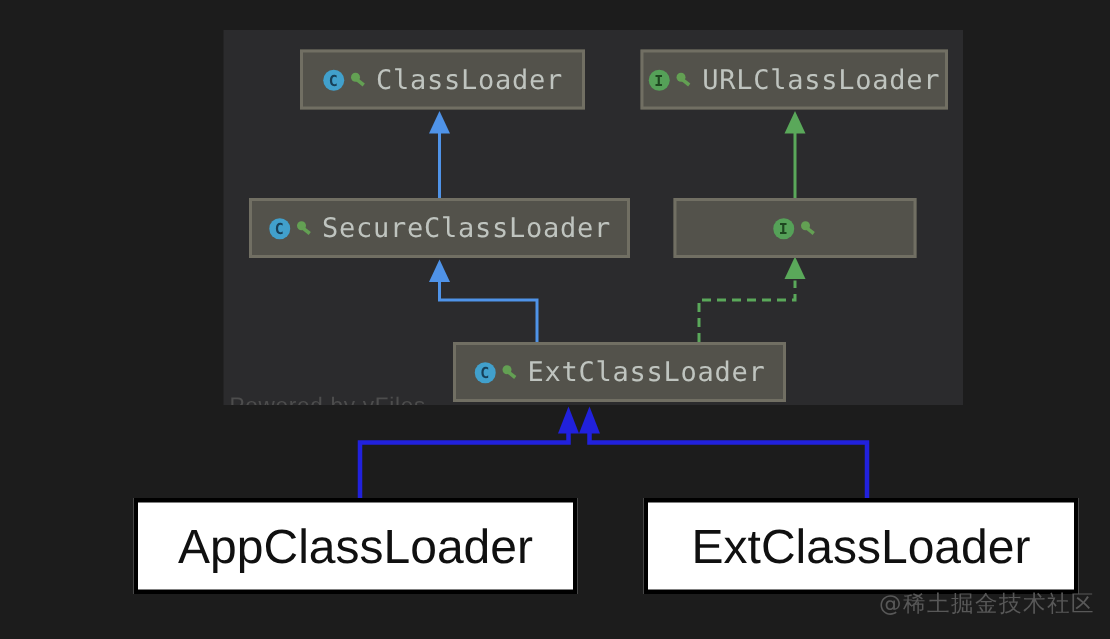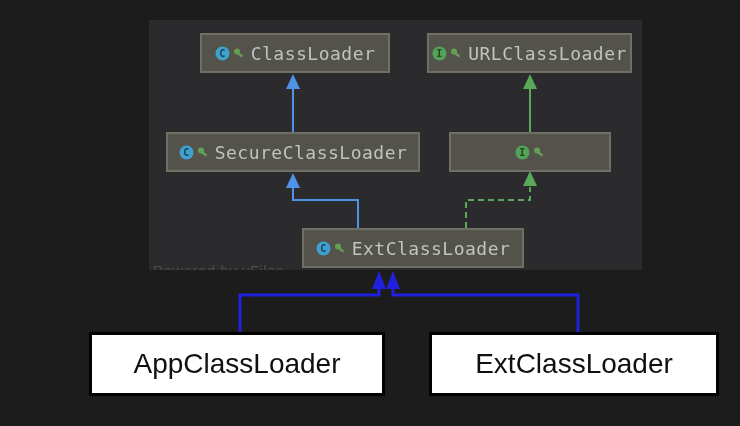--- a/index.html
+++ b/index.html
@@ -15,21 +15,21 @@
             color:#bfc4bf;font-size:18px;letter-spacing:.5px;cursor:default;}
   .uml-node .badges{display:flex;align-items:center;gap:3px;}
   .n-classloader{left:200px;top:33px;width:190px;height:40px;}
   .n-autocloseable{left:427px;top:33px;width:205px;height:40px;}
   .n-secureclassloader{left:166px;top:132px;width:254px;height:40px;}
   .n-closeable{left:449px;top:132px;width:162px;height:40px;}
   .n-urlclassloader{left:302px;top:228px;width:222px;height:40px;}
   .anno-box{position:absolute;width:296px;height:64px;background:#ffffff;
             border:3px solid #000;box-sizing:border-box;display:flex;align-items:center;
             justify-content:center;font-family:"Liberation Sans",sans-serif;
-            font-size:28px;color:#101010;}
+            font-size:32px;color:#101010;}
   .anno-app{left:89px;top:332px;}
   .anno-ext{left:429px;top:332px;width:290px;}
   .footer-mark{position:absolute;right:10px;top:393px;font-size:15px;color:#585858;
                font-family:"DejaVu Sans",sans-serif;letter-spacing:1px;}
 </style>
 </head>
 <body>
 
 <div id="canvas">
 
@@ -149,13 +149,14 @@
     <span>ExtClassLoader</span>
   </div>
 
   <div class="anno-box anno-app">
     <span>AppClassLoader</span>
   </div>
   <div class="anno-box anno-ext">
     <span>ExtClassLoader</span>
   </div>
 
+  <div class="footer-mark">@稀土掘金技术社区</div>
 </div>
 
 </body></html>

